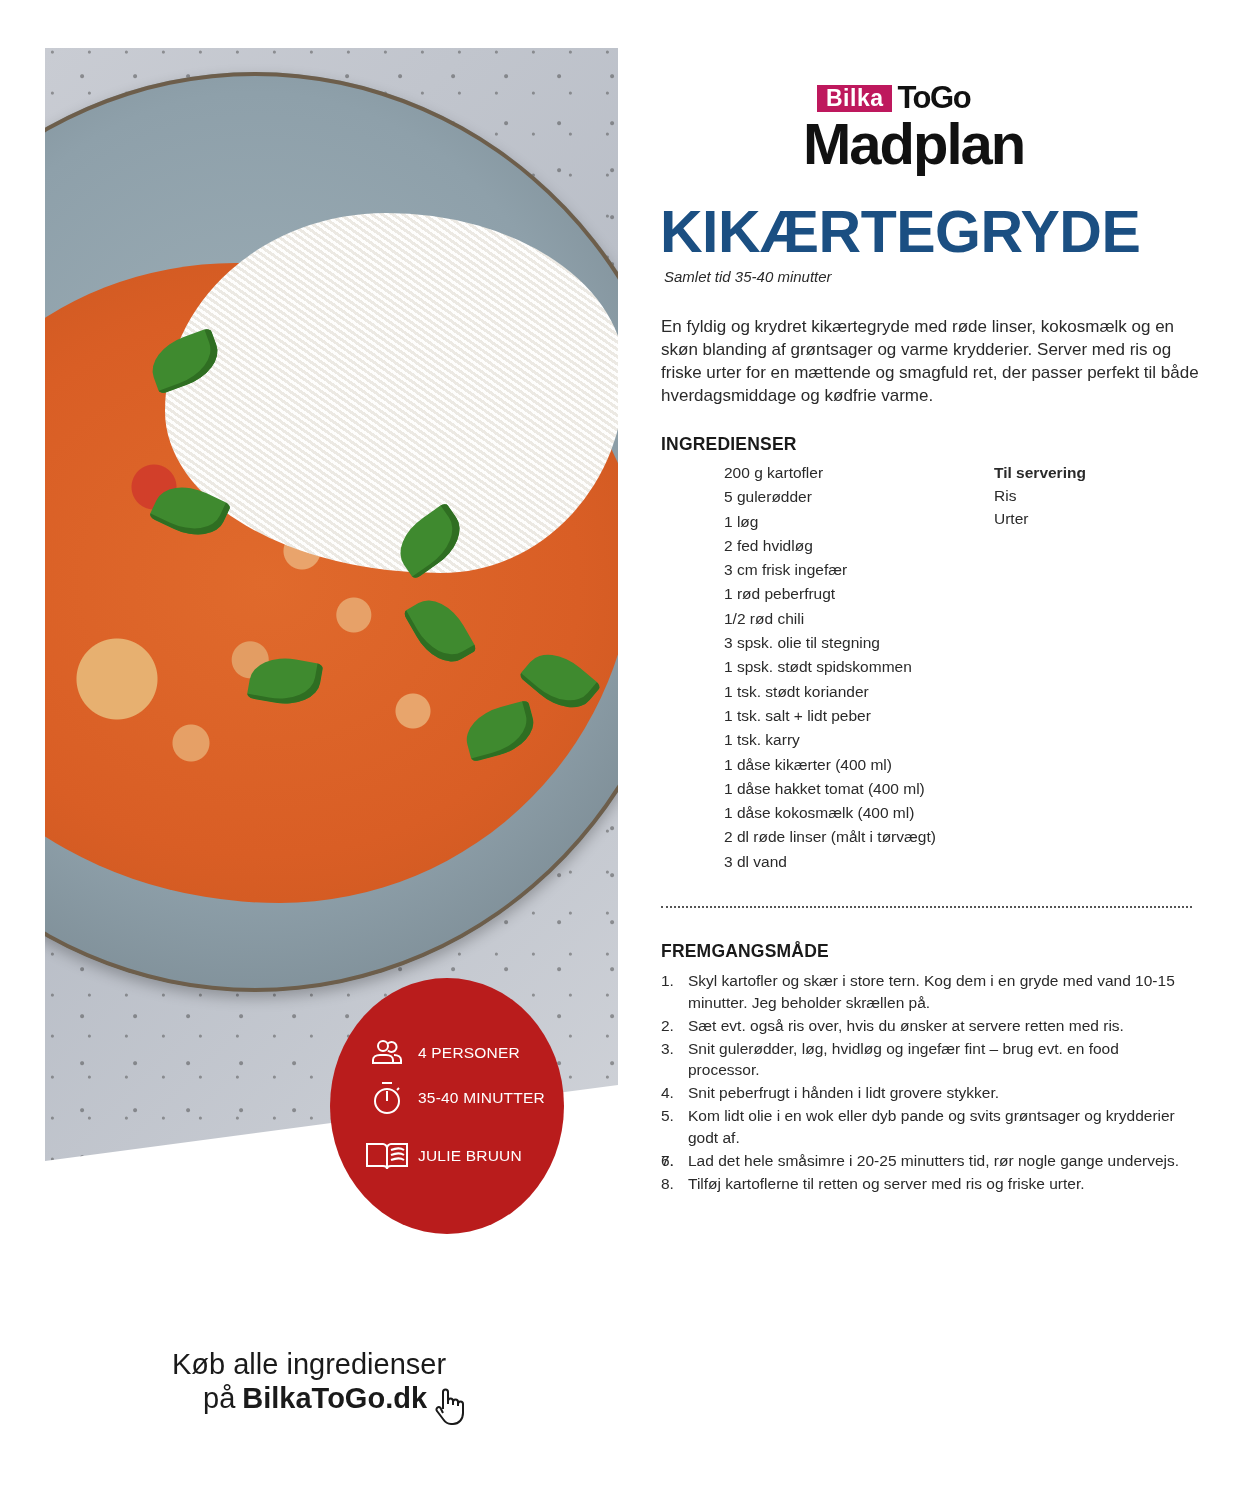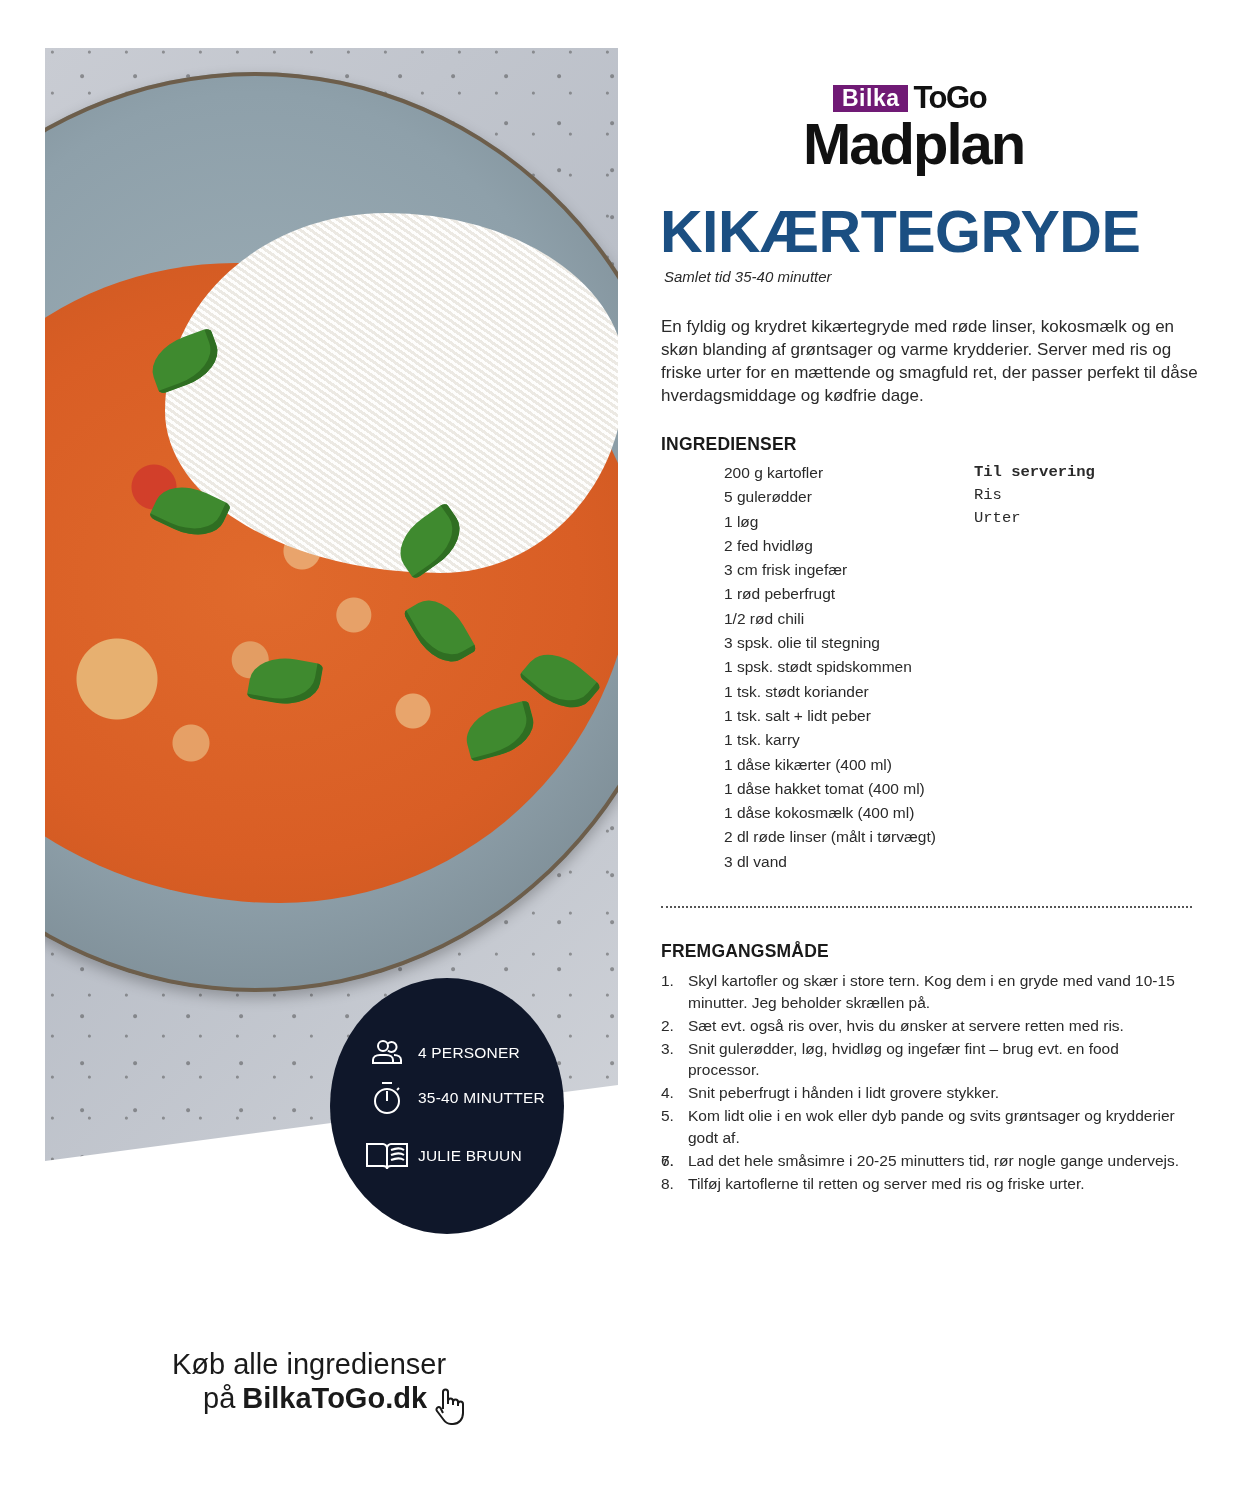--- a/index.html
+++ b/index.html
@@ -48,37 +48,37 @@
   }
   .herb {
     position: absolute; width: 70px; height: 46px;
     background: #3f8a2f; border-radius: 60% 10% 60% 10%;
     box-shadow: inset -6px -4px 0 #2f6e22;
   }
 
   
   .info-circle {
     position: absolute; left: 330px; top: 978px; width: 234px; height: 256px;
-    border-radius: 50%; background: #0f172a;
+    border-radius: 50%; background: #b91c1c;
   }
   .info-row {
     position: absolute; left: 34px; display: flex; align-items: center; color: #ffffff;
     font-size: 15.5px; letter-spacing: 0.2px;
   }
   .info-row .ico { width: 46px; height: 34px; display: flex; align-items: center; justify-content: center; margin-right: 8px; }
   .info-row.r1 { top: 58px; }
   .info-row.r2 { top: 103px; }
   .info-row.r3 { top: 161px; }
 
   
   .logo { position: absolute; left: 803px; top: 83px; width: 240px; }
   .logo-top { display: flex; align-items: center; }
   .bilka-box {
-    background: #701a75; color: #ffffff; font-weight: 900; font-size: 23px;
-    padding: 0 9px; height: 27px; line-height: 27px; margin-left: 30px;
+    background: #be185d; color: #ffffff; font-weight: 900; font-size: 23px;
+    padding: 0 9px; height: 27px; line-height: 27px; margin-left: 14px;
     letter-spacing: 0.5px;
   }
   .togo { font-weight: 900; font-size: 31px; color: #111111; margin-left: 5px; letter-spacing: -1.5px; line-height: 30px; }
   .madplan {
     font-weight: 900; font-size: 58px; color: #111111; letter-spacing: -2px; line-height: 58px; margin-top: 2px;
   }
 
   
   .title {
     position: absolute; left: 660px; top: 200px; font-size: 59px; font-weight: 900;
@@ -89,21 +89,21 @@
   }
   .intro {
     position: absolute; left: 661px; top: 315px; width: 540px; font-size: 17px; line-height: 23px; color: #2a2a2a;
   }
   .section-head {
     position: absolute; font-size: 17.5px; font-weight: 700; color: #1a1a1a; letter-spacing: 0.2px;
   }
   .ing-list, .serve-list { position: absolute; list-style: none; margin: 0; padding: 0; font-size: 15.5px; color: #2a2a2a; }
   .ing-list { left: 688px; top: 462px; margin-left: 36px; }
   .ing-list li { height: 24.3px; line-height: 22px; }
-  .serve-list { left: 974px; top: 462px; font-family: Liberation Mono, monospace; }
+  .serve-list { left: 994px; top: 462px; }
   .serve-list li { height: 23px; line-height: 21px; }
   .serve-list li.head { font-weight: 700; height: 23px; }
 
   .divider {
     position: absolute; left: 661px; top: 906px; width: 531px; height: 0;
     border-top: 2px dotted #555555;
   }
 
   .steps { position: absolute; left: 661px; top: 970px; width: 520px; margin: 0; padding: 0; list-style: none; font-size: 15.5px; color: #2a2a2a; }
   .steps li { position: relative; padding-left: 27px; line-height: 21.5px; margin-bottom: 1.5px; }
@@ -169,21 +169,21 @@
 <div class="logo">
   <div class="logo-top">
     <span class="bilka-box">Bilka</span>
     <span class="togo">ToGo</span>
   </div>
   <div class="madplan">Madplan</div>
 </div>
 
 <h1 class="title" style="margin:0;">KIKÆRTEGRYDE</h1>
 <div class="subtitle">Samlet tid 35-40 minutter</div>
-<p class="intro" style="margin:0;">En fyldig og krydret kikærtegryde med røde linser, kokosmælk og en skøn blanding af grøntsager og varme krydderier. Server med ris og friske urter for en mættende og smagfuld ret, der passer perfekt til dåse hverdagsmiddage og kødfrie dage.</p>
+<p class="intro" style="margin:0;">En fyldig og krydret kikærtegryde med røde linser, kokosmælk og en skøn blanding af grøntsager og varme krydderier. Server med ris og friske urter for en mættende og smagfuld ret, der passer perfekt til både hverdagsmiddage og kødfrie varme.</p>
 
 <div class="section-head" style="left:661px;top:434px;">INGREDIENSER</div>
 <ul class="ing-list">
   <li>200 g kartofler</li>
   <li>5 gulerødder</li>
   <li>1 løg</li>
   <li>2 fed hvidløg</li>
   <li>3 cm frisk ingefær</li>
   <li>1 rød peberfrugt</li>
   <li>1/2 rød chili</li>

